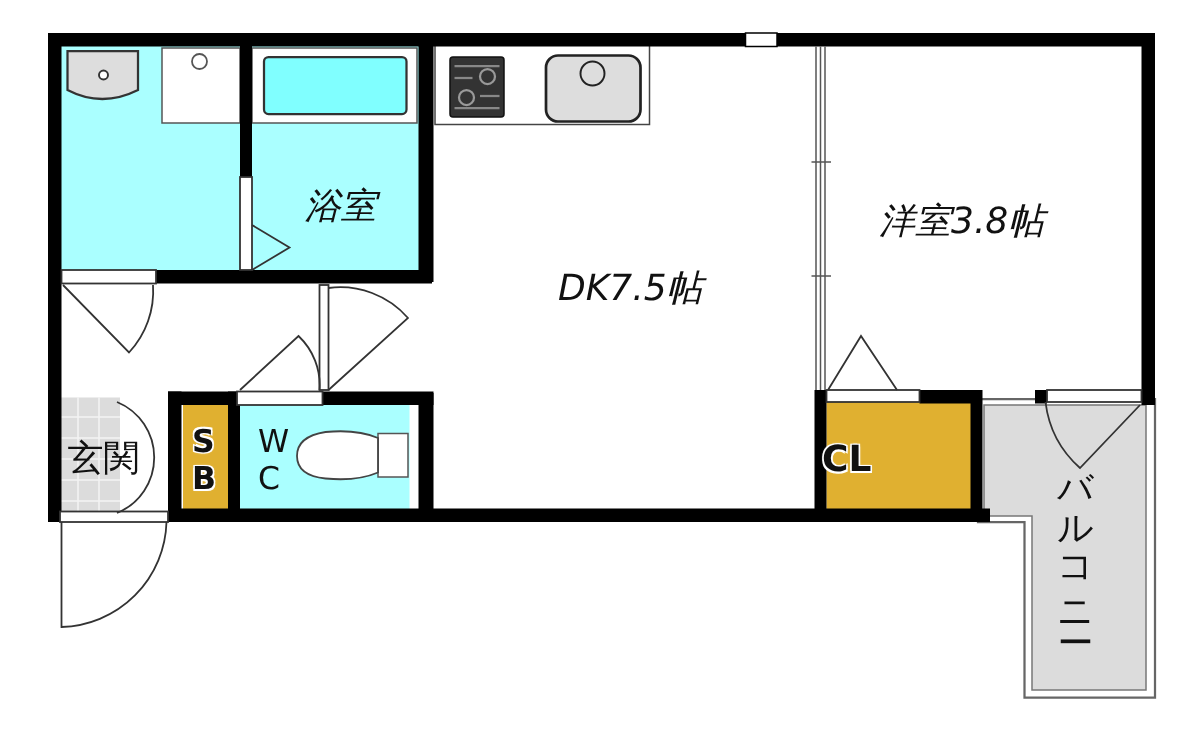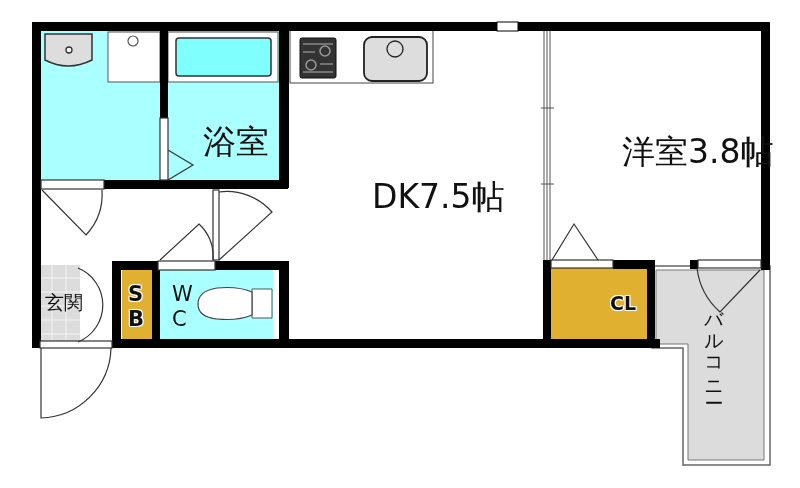--- a/index.html
+++ b/index.html
@@ -1,20 +1,20 @@
 <!DOCTYPE html>
 <html><head>
 <meta charset="utf-8">
 <style>
   html, body { margin:0; padding:0; background:#ffffff; }
   body { width:800px; height:488px; position:relative; overflow:hidden; font-family:"DejaVu Sans","Liberation Sans",sans-serif; }
   svg { position:absolute; left:0; top:0; }
   .lbl { position:absolute; color:#111; white-space:nowrap; line-height:1; }
-  .big { font-size:33px; }
-  .med { font-size:19px; }
+  .big { font-size:24px;font-style:italic; }
+  .med { font-size:24px; }
   .small { font-size:21px; }
   .outlined { font-weight:bold; color:#111; text-shadow: -1px -1px 0 #fff, 1px -1px 0 #fff, -1px 1px 0 #fff, 1px 1px 0 #fff, 0 0 2px #fff; }
   .vert { writing-mode: vertical-rl; }
 </style>
 </head>
 <body>
 
 <svg width="800" height="488" viewBox="0 0 800 488">
 
   <g>
@@ -150,20 +150,20 @@
 
     <g>
       <rect x="698" y="260" width="63" height="8" fill="#fff"></rect>
       <path d="M697,268 A70,70 0 0 0 720,312 L760,270"></path>
     </g>
   </g>
 </svg>
 
 <div class="lbl big" style="left:203px; top:125px;">浴室</div>
 <div class="lbl big" style="left:372px; top:180px;">DK7.5帖</div>
-<div class="lbl big" style="left:586px; top:135px;margin-left:36px;">洋室3.8帖</div>
+<div class="lbl big" style="left:586px; top:135px;">洋室3.8帖</div>
 <div class="lbl med" style="left:45px; top:293px;">玄関</div>
 <div class="lbl small outlined" style="left:128px; top:284px;">S</div>
 <div class="lbl small outlined" style="left:128px; top:309px;">B</div>
 <div class="lbl small" style="left:172px; top:284px;">W</div>
 <div class="lbl small" style="left:172px; top:309px;">C</div>
-<div class="lbl med outlined" style="left:610px; top:294px;">CL</div>
+<div class="lbl med outlined" style="left:548px; top:294px;">CL</div>
 <div class="lbl med vert" style="left:705px; top:298px; letter-spacing:2px;">バルコニー</div>
 
 </body></html>

